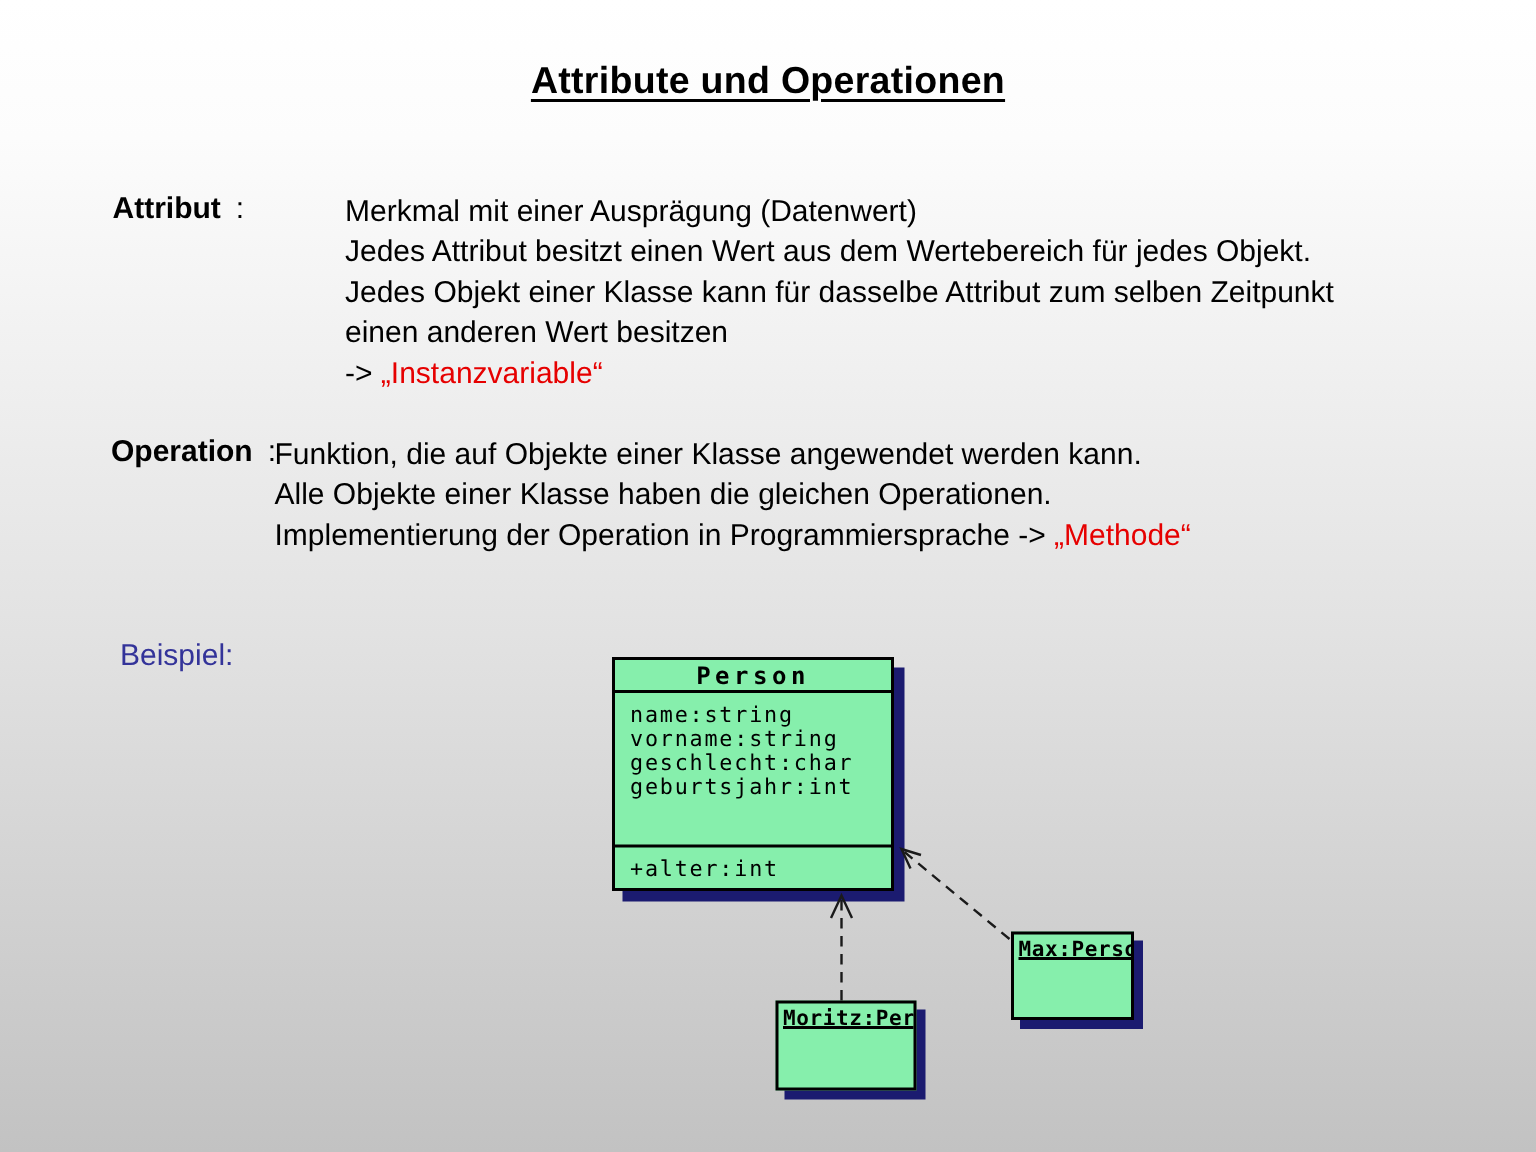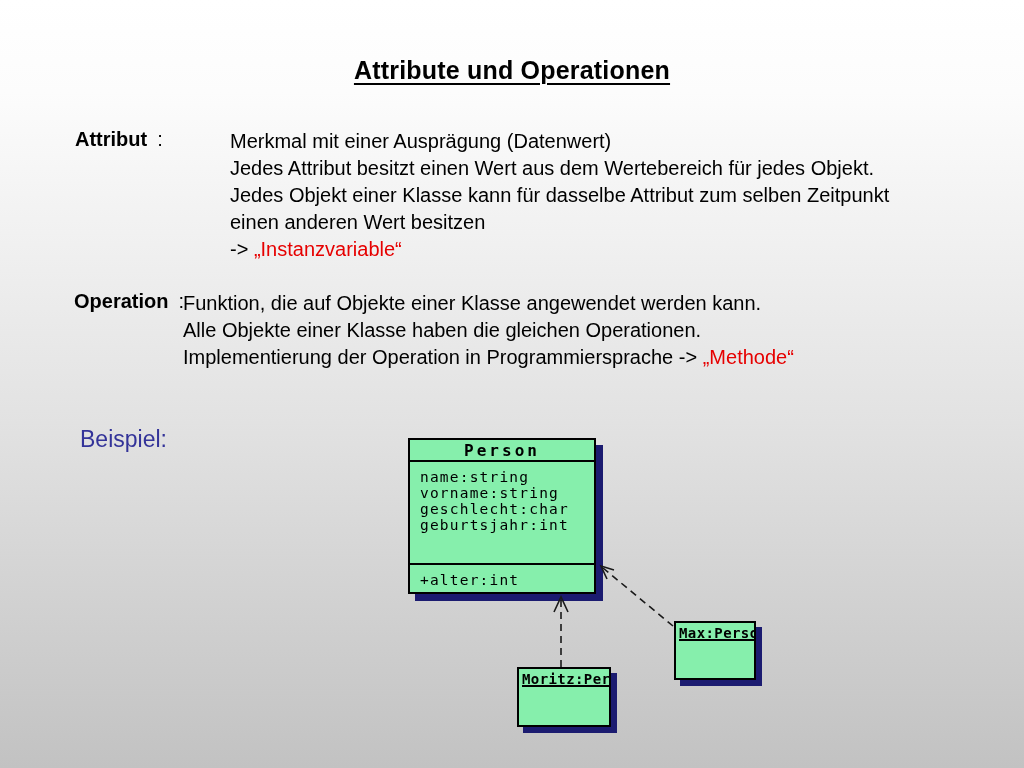--- a/index.html
+++ b/index.html
@@ -10,21 +10,21 @@
   }
   *{margin:0;padding:0;box-sizing:border-box;}
   html,body{width:1024px;height:768px;overflow:hidden;}
   body{
     position:relative;
     font-family:"Liberation Sans",sans-serif;
     background:linear-gradient(180deg,#ffffff 0%,#fcfcfc 12%,#e2e2e2 55%,#c2c2c2 100%);
     color:#000;
   }
   .slide-title{
-    position:absolute;top:56px;left:0;right:0;
+    position:absolute;top:40px;left:0;right:0;
     text-align:center;
     font-size:25px;font-weight:bold;
     text-decoration:underline;
     text-decoration-thickness:2px;
     text-underline-offset:4px;
     letter-spacing:0.2px;
   }
   .def-label{
     position:absolute;
     font-size:20px;
@@ -38,21 +38,21 @@
     line-height:27px;
     white-space:nowrap;
   }
   #attribut-label{left:75px;top:128px;}
   #attribut-body{left:230px;top:128px;}
   #operation-label{left:74px;top:290px;}
   #operation-body{left:183px;top:290px;}
   .red-term{color:var(--accent-red);text-align:center;}
   .beispiel{
     position:absolute;left:80px;top:426px;
-    font-size:23px;
+    font-size:20px;
     color:var(--accent-blue);
   }
   
   .uml-box{
     position:absolute;
     background:#86efac;
     border:2px solid #000;
     box-shadow:7px 7px 0 0 var(--shadow-navy);
     font-family:"DejaVu Sans Mono",monospace;
   }

